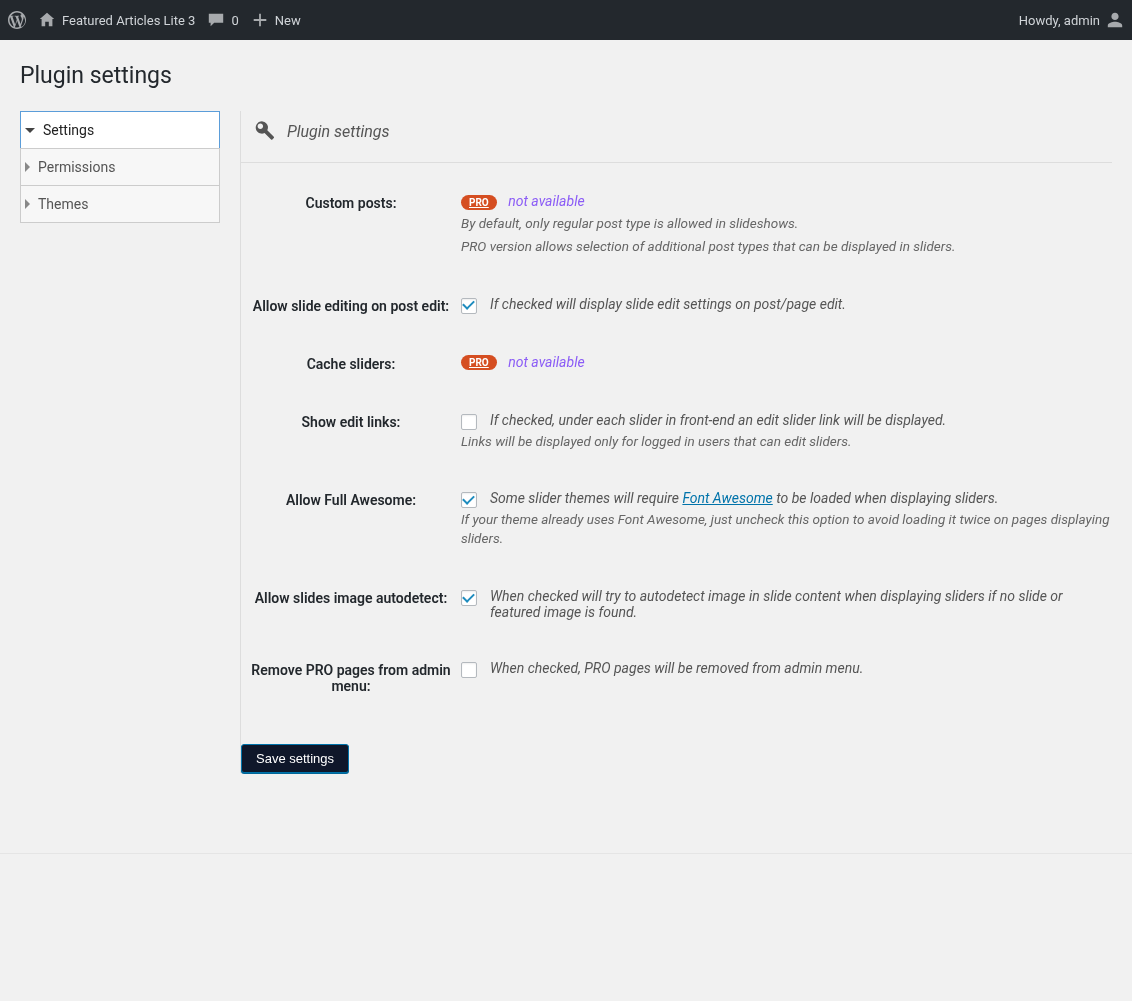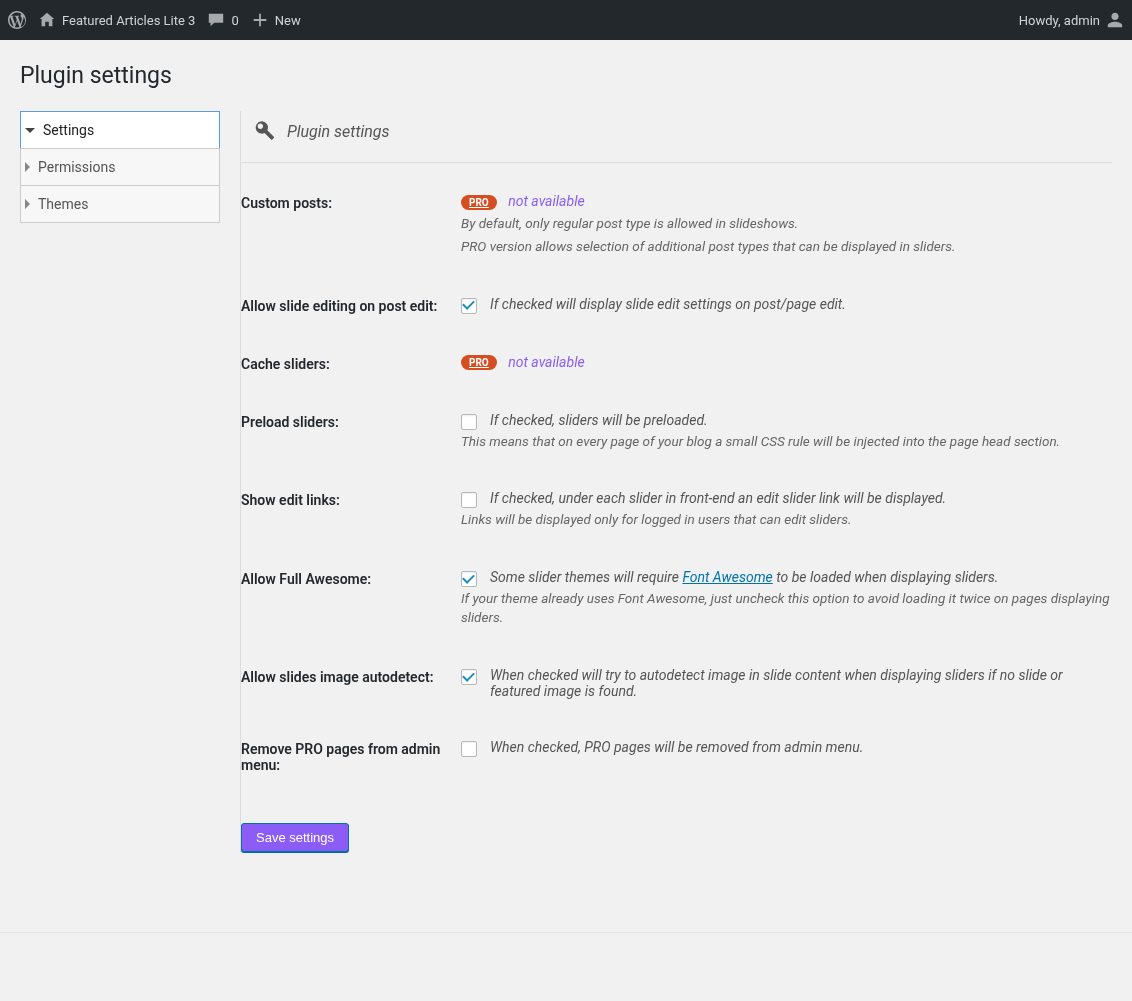--- a/index.html
+++ b/index.html
@@ -81,20 +81,21 @@
       display: flex;
       margin-bottom: 40px;
       padding-left: 0;
     }
     .field-label {
       flex: 0 0 220px;
       font-weight: 600;
       color: #23282d;
       font-size: 14px;
       padding-top: 2px;
+      text-align: center;
     }
     .field-control { flex: 1; font-size: 14px; color: #555; }
     .pro-badge {
       display: inline-block;
       background: #d54e21;
       color: #fff;
       font-size: 10px;
       font-weight: 700;
       padding: 2px 8px;
       border-radius: 10px;
@@ -125,21 +126,21 @@
       width: 5px; height: 9px;
       border: solid #1e8cbe;
       border-width: 0 2px 2px 0;
       transform: rotate(45deg);
     }
     .cb-label { font-style: italic; color: #555; font-size: 14px; }
     .help-sub { font-style: italic; color: #666; font-size: 13.5px; line-height: 1.4; margin-top: 2px; }
     .link-inline { color: #0073aa; text-decoration: underline; cursor: pointer; font-style: italic; }
     .save-btn {
       margin-top: 10px;
-      background: #8b5cf6;
+      background: #0f172a;
       border: 1px solid #0073aa;
       color: #fff;
       padding: 6px 14px;
       font-size: 13px;
       border-radius: 3px;
       cursor: pointer;
       box-shadow: 0 1px 0 #006799;
     }
     
     .footer {
@@ -258,30 +259,20 @@
       
       <div class="field-row">
         <div class="field-label">Cache sliders:</div>
         <div class="field-control">
           <span class="pro-badge">PRO</span>
           <span class="na-text">not available</span>
         </div>
       </div>
 
       
-      <div class="field-row">
-        <div class="field-label">Preload sliders:</div>
-        <div class="field-control">
-          <div class="cb-row">
-            <input type="checkbox" class="cb" style="">
-            <span class="cb-label">If checked, sliders will be preloaded.</span>
-          </div>
-          <div class="help-sub">This means that on every page of your blog a small CSS rule will be injected into the page head section.</div>
-        </div>
-      </div>
 
       
       <div class="field-row">
         <div class="field-label">Show edit links:</div>
         <div class="field-control">
           <div class="cb-row">
             <input type="checkbox" class="cb" style="">
             <span class="cb-label">If checked, under each slider in front-end an edit slider link will be displayed.</span>
           </div>
           <div class="help-sub">Links will be displayed only for logged in users that can edit sliders.</div>

